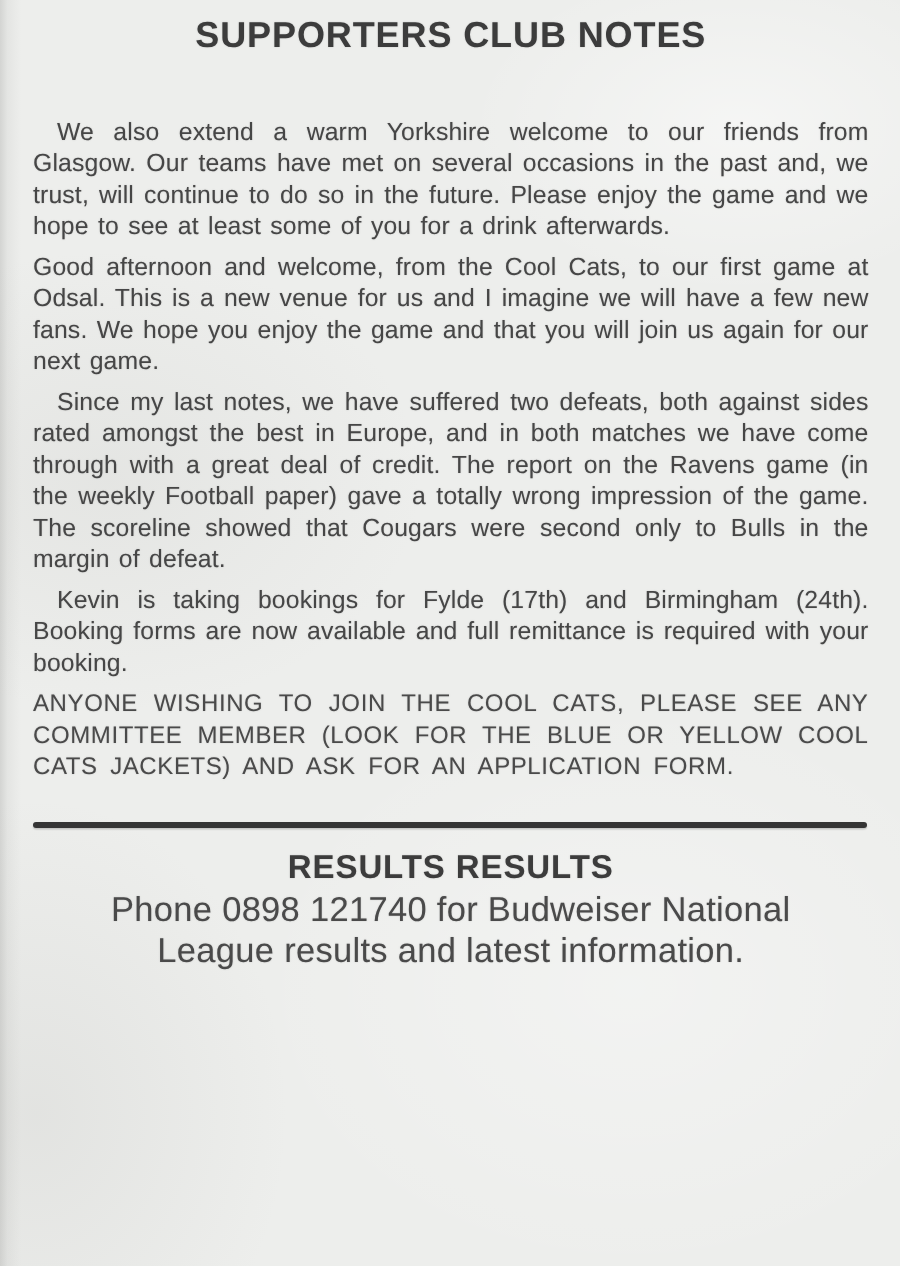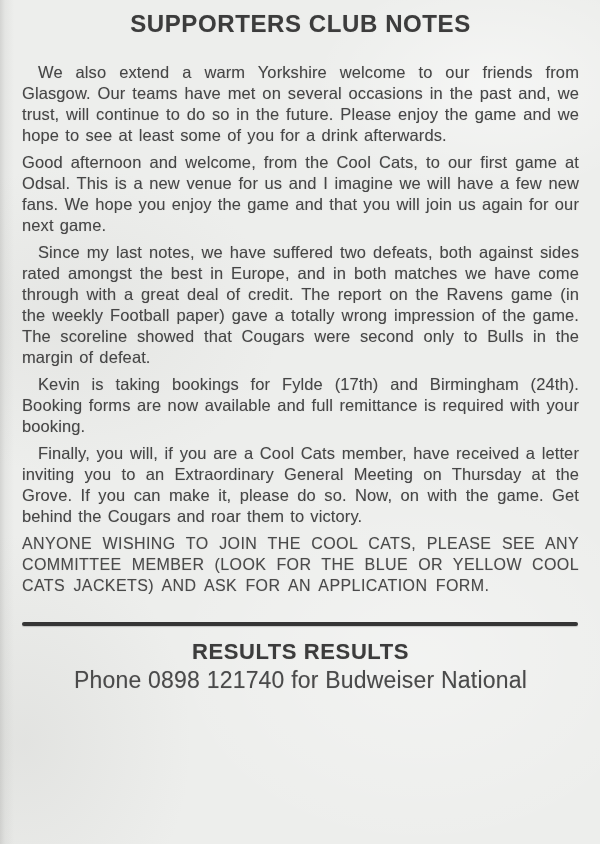--- a/index.html
+++ b/index.html
@@ -21,21 +21,21 @@
     color: #464646;
     text-shadow: 0 0 1px rgba(110,110,110,0.35);
   }
   .title {
     font-size: 24px;
     line-height: 28px;
     font-weight: 700;
     text-align: center;
     letter-spacing: 0.6px;
     color: #3c3c3c;
-    margin-bottom: 24px;
+    margin-bottom: 40px;
   }
   .para {
     font-size: 16.5px;
     line-height: 21px;
     text-align: justify;
     word-spacing: 1.5px;
     letter-spacing: 0.1px;
     margin-bottom: 6px;
   }
   .indent { text-indent: 16px; }
@@ -86,27 +86,27 @@
 <body>
 
 <div class="page">
 
   <h1 class="title">SUPPORTERS CLUB NOTES</h1>
 
   <p class="para indent">We also extend a warm Yorkshire welcome to our friends from Glasgow. Our teams have met on several occasions in the past and, we trust, will continue to do so in the future. Please enjoy the game and we hope to see at least some of you for a drink afterwards.</p>
   <p class="para">Good afternoon and welcome, from the Cool Cats, to our first game at Odsal. This is a new venue for us and I imagine we will have a few new fans. We hope you enjoy the game and that you will join us again for our next game.</p>
   <p class="para indent">Since my last notes, we have suffered two defeats, both against sides rated amongst the best in Europe, and in both matches we have come through with a great deal of credit. The report on the Ravens game (in the weekly Football paper) gave a totally wrong impression of the game. The scoreline showed that Cougars were second only to Bulls in the margin of defeat.</p>
   <p class="para indent">Kevin is taking bookings for Fylde (17th) and Birmingham (24th). Booking forms are now available and full remittance is required with your booking.</p>
-  <p class="para indent">Finally, you will, if you are a Cool Cats member, have received a letter inviting you to an Extraordinary General Meeting on Thursday at the Grove. If you can make it, please do so. Now, on with the game. Get behind the Cougars and roar them to victory.</p>
 
   <p class="notice">ANYONE WISHING TO JOIN THE COOL CATS, PLEASE SEE ANY COMMITTEE MEMBER (LOOK FOR THE BLUE OR YELLOW COOL CATS JACKETS) AND ASK FOR AN APPLICATION FORM.</p>
 
 
   <div class="rule"></div>
 
   <div class="hotline">
     <div class="hotline-title">RESULTS RESULTS</div>
     <div class="hotline-text">
       <span class="hl-line">Phone 0898 121740 for Budweiser National</span>
+      <span class="hl-line">League results and latest information.</span>
     </div>
   </div>
 
 </div>
 
 </body></html>

